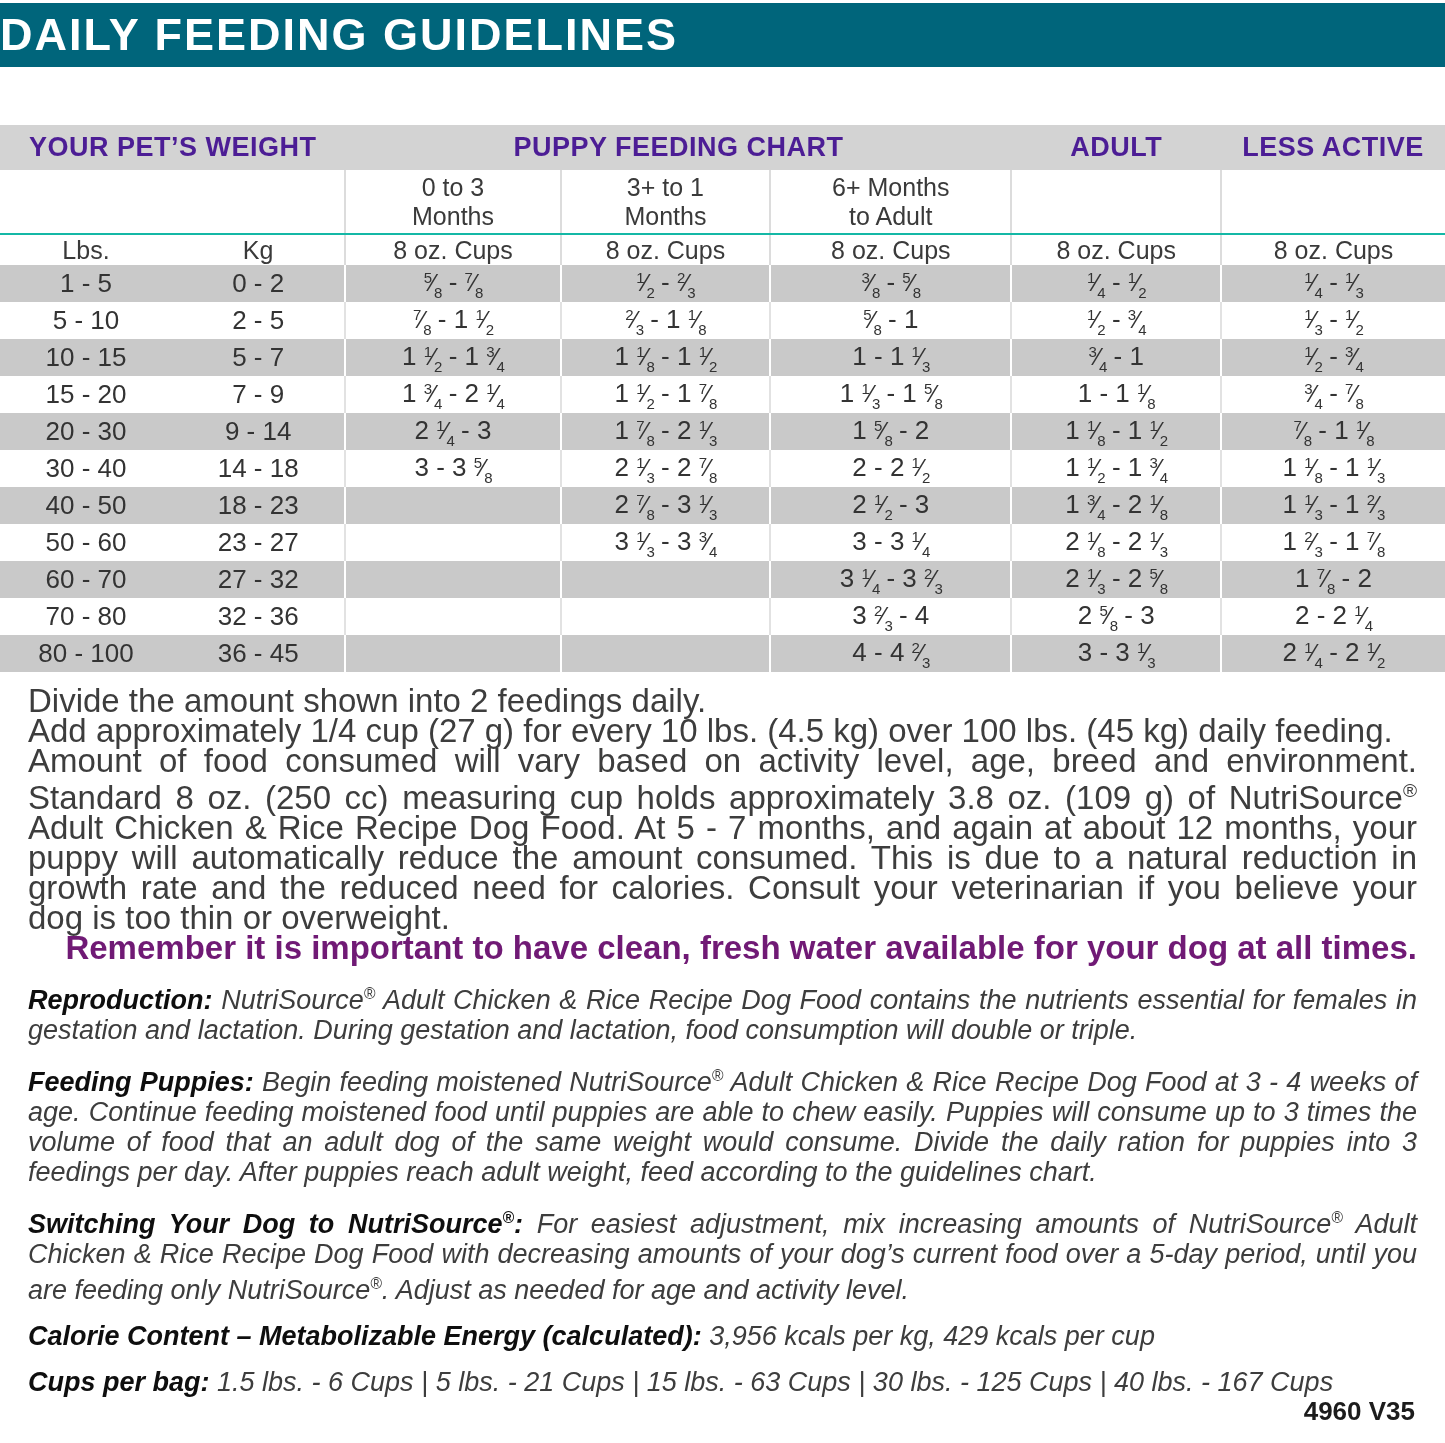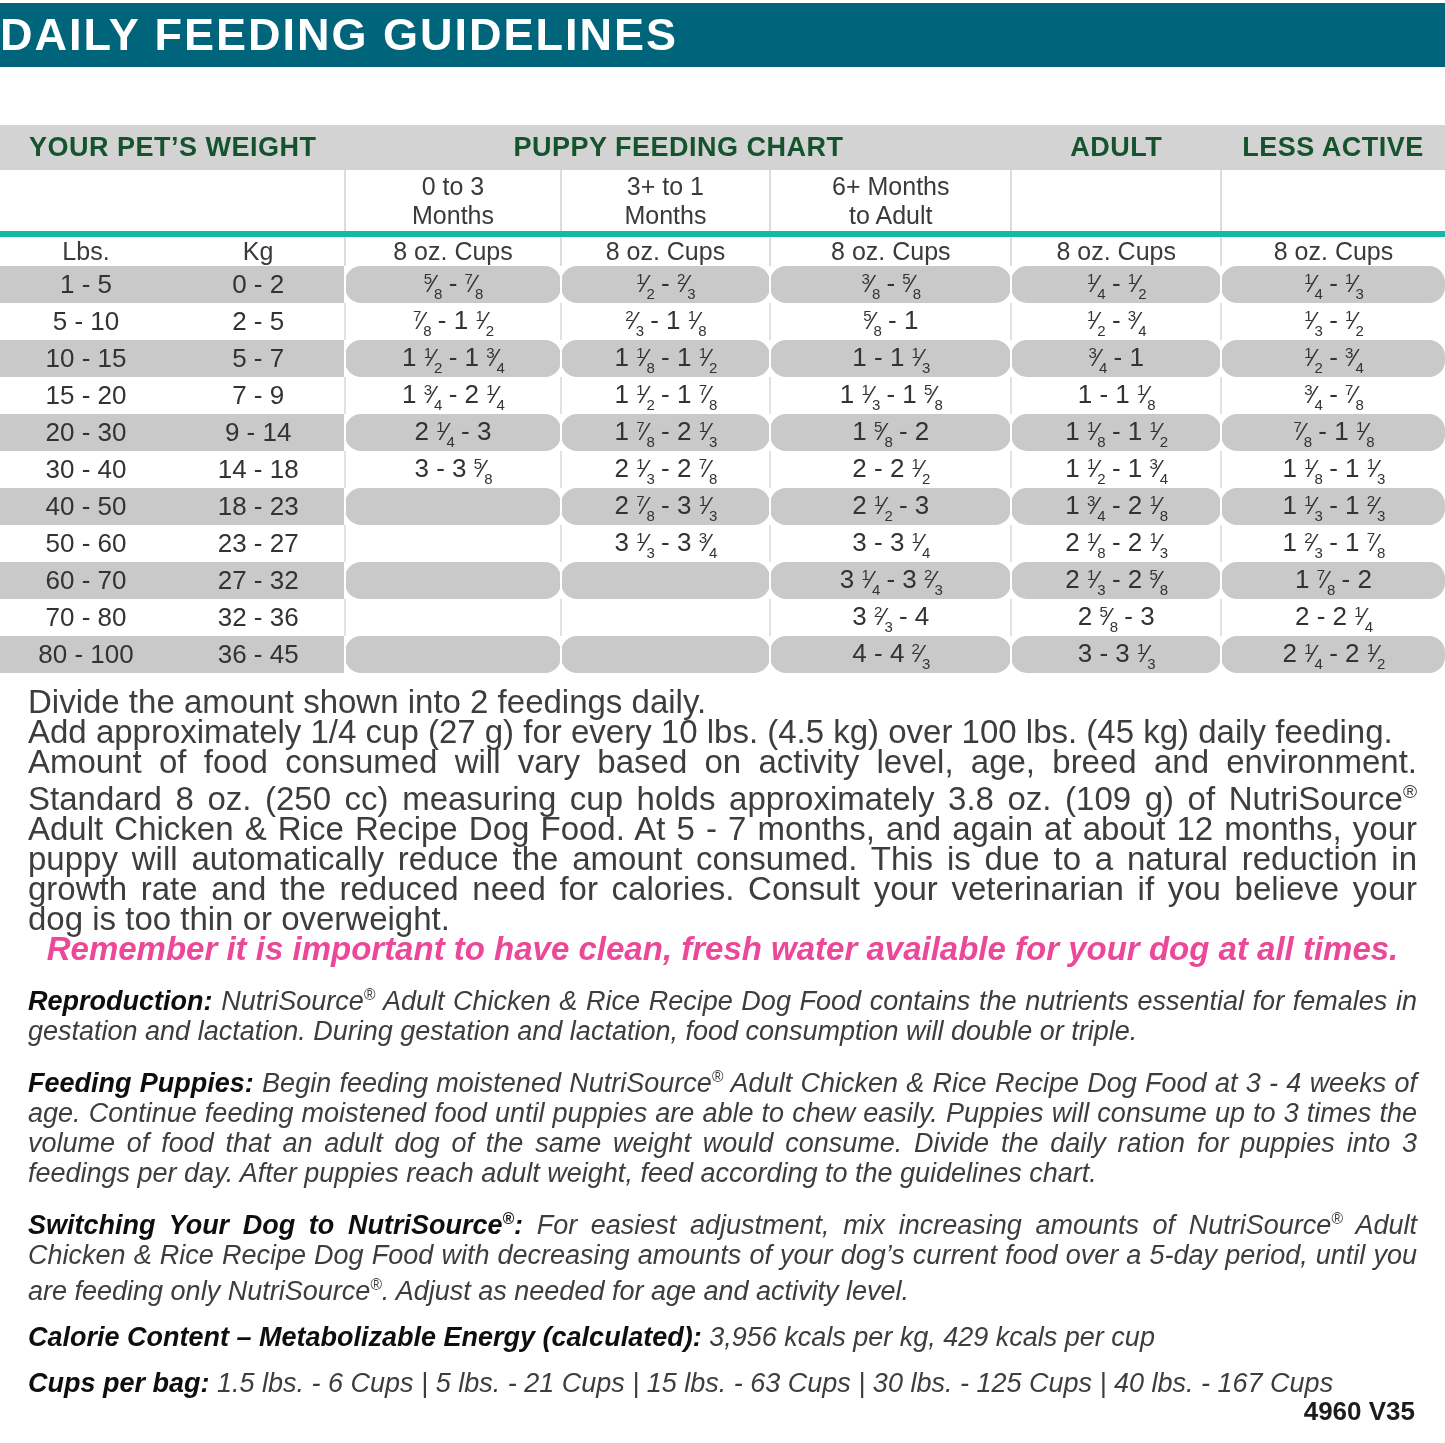--- a/index.html
+++ b/index.html
@@ -37,61 +37,61 @@
     width: 100%;
     border-collapse: collapse;
     table-layout: fixed;
   }
   .tbl td { padding: 0 4px; text-align: center; }
 
   tr.grp td {
     background: #d3d3d3;
     font-weight: bold;
     font-size: 27px;
-    color: #14532d;
+    color: #4c1d95;
     height: 45px;
     letter-spacing: 0.5px;
   }
   tr.months td {
     height: 64px;
     font-size: 25px;
     line-height: 1.15;
     color: #3a3a3a;
     white-space: pre-line;
-    border-bottom: 6px solid #14b8a6;
+    border-bottom: 2px solid #14b8a6;
   }
   tr.units td {
     height: 31px;
     font-size: 25px;
     color: #3a3a3a;
   }
   tbody td {
     height: 37px;
     font-size: 26px;
     color: #333333;
   }
   tbody tr.stripe td { background: #c9c9c9; text-align: center; }
   td.vdiv { border-left: 2px solid #dcdcdc; }
   tbody td.vdiv { border-left-color: #e2e2e2; }
-  tbody tr.stripe td.vdiv { border-left-color: #ffffff; border-radius: 16px; }
+  tbody tr.stripe td.vdiv { border-left-color: #ffffff; }
 
   
   .fr { white-space: nowrap; letter-spacing: -1px; }
   .fr sup { font-size: 15px; vertical-align: 8px; }
   .fr sub { font-size: 15px; vertical-align: -7px; }
   .fr .sl { font-size: 24px; }
 
   
   .notes {
     margin: 14px 28px 0 28px;
     font-size: 33px;
     line-height: 30px;
     text-align: justify;
   }
-  .notes .bold-line { font-weight: bold; color: #ec4899; text-align: center; font-style: italic; }
+  .notes .bold-line { font-weight: bold; color: #701a75; text-align: right; }
   .para {
     margin: 16px 28px 0 28px;
     font-size: 27px;
     line-height: 30px;
     text-align: justify;
     font-style: italic;
   }
   .para b { color: #0e0e0e; }
   sup.reg { font-size: 58%; }
 

